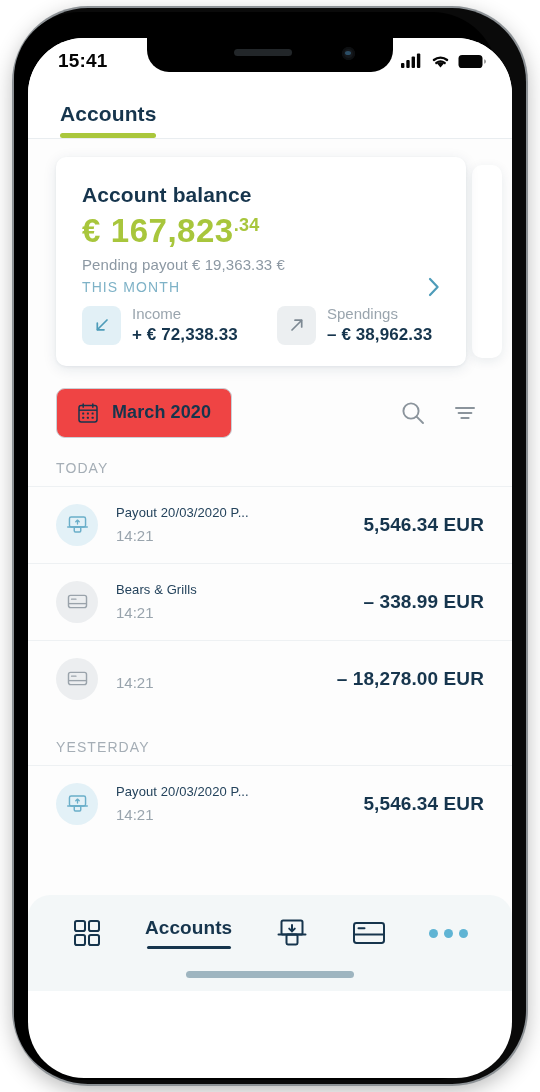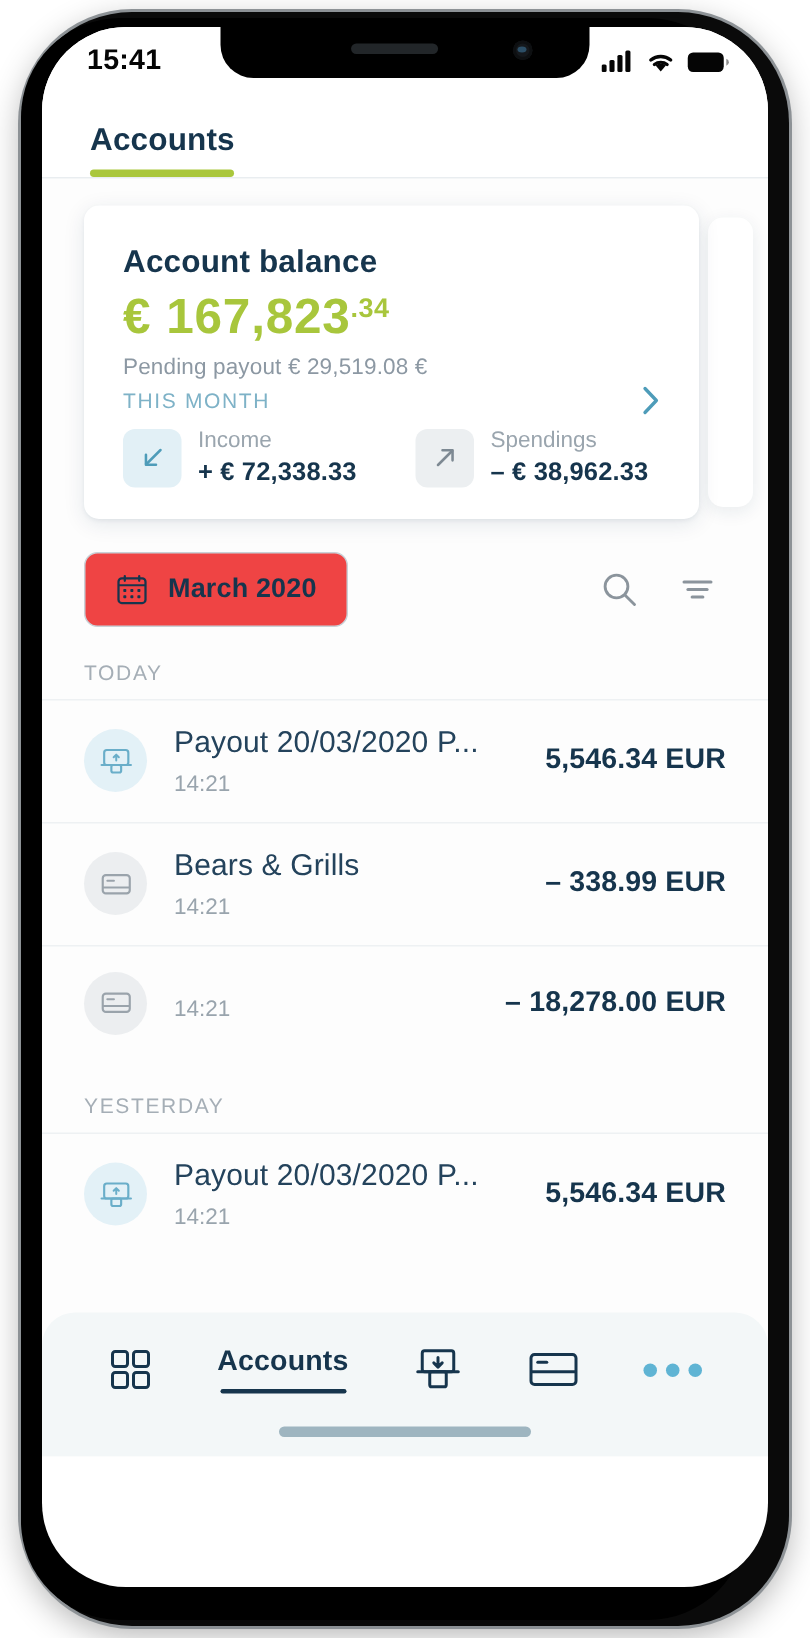--- a/index.html
+++ b/index.html
@@ -38,21 +38,21 @@
     top: 12px;
     width: 484px;
     height: 1068px;
     border-radius: 66px;
     background: #000000;
   }
 
   .screen {
     position: absolute;
     left: 28px;
-    top: 18px;
+    top: 38px;
     width: 484px;
     height: 1040px;
     border-radius: 56px;
     background: #ffffff;
     overflow: hidden;
   }
 
   .notch {
     position: absolute;
     left: 50%;
@@ -295,21 +295,21 @@
     width: 42px; height: 42px;
     border-radius: 50%;
     display: flex; align-items: center; justify-content: center;
     flex: 0 0 auto;
     margin-right: 18px;
   }
   .tx-icon.payout { background: #e3f1f7; }
   .tx-icon.card   { background: #eceef0; }
   .tx-body { flex: 1 1 auto; min-width: 0; }
   .tx-title {
-    font-size: 20px;
+    font-size: 13px;
     color: #24435c;
     white-space: nowrap;
     overflow: hidden;
     text-overflow: ellipsis;
     letter-spacing: 0.1px;
   }
   .tx-time {
     margin-top: 7px;
     font-size: 15px;
     color: #99a4ad;
@@ -427,21 +427,21 @@
         <div class="balance-card">
           <div class="bal-title">Account balance</div>
 
           <div class="bal-amount">
             <span class="bal-main">€</span>
             <span class="bal-main" style="width:10px;"></span>
             <span class="bal-main">167,823</span>
             <span class="bal-cents">.34</span>
           </div>
 
-          <div class="bal-pending">Pending payout € 29,519.08 €</div>
+          <div class="bal-pending">Pending payout € 19,363.33 €</div>
 
           <div class="month-head">
             <div class="month-label">THIS MONTH</div>
             <svg class="chevron-right" width="12" height="20" viewBox="0 0 12 20">
               <path d="M2 2 L9.6 10 L2 18" stroke="#4e9cb9" stroke-width="2.2" fill="none" stroke-linecap="round" stroke-linejoin="round"></path>
             </svg>
           </div>
 
           <div class="stats">
             <div class="stat">

